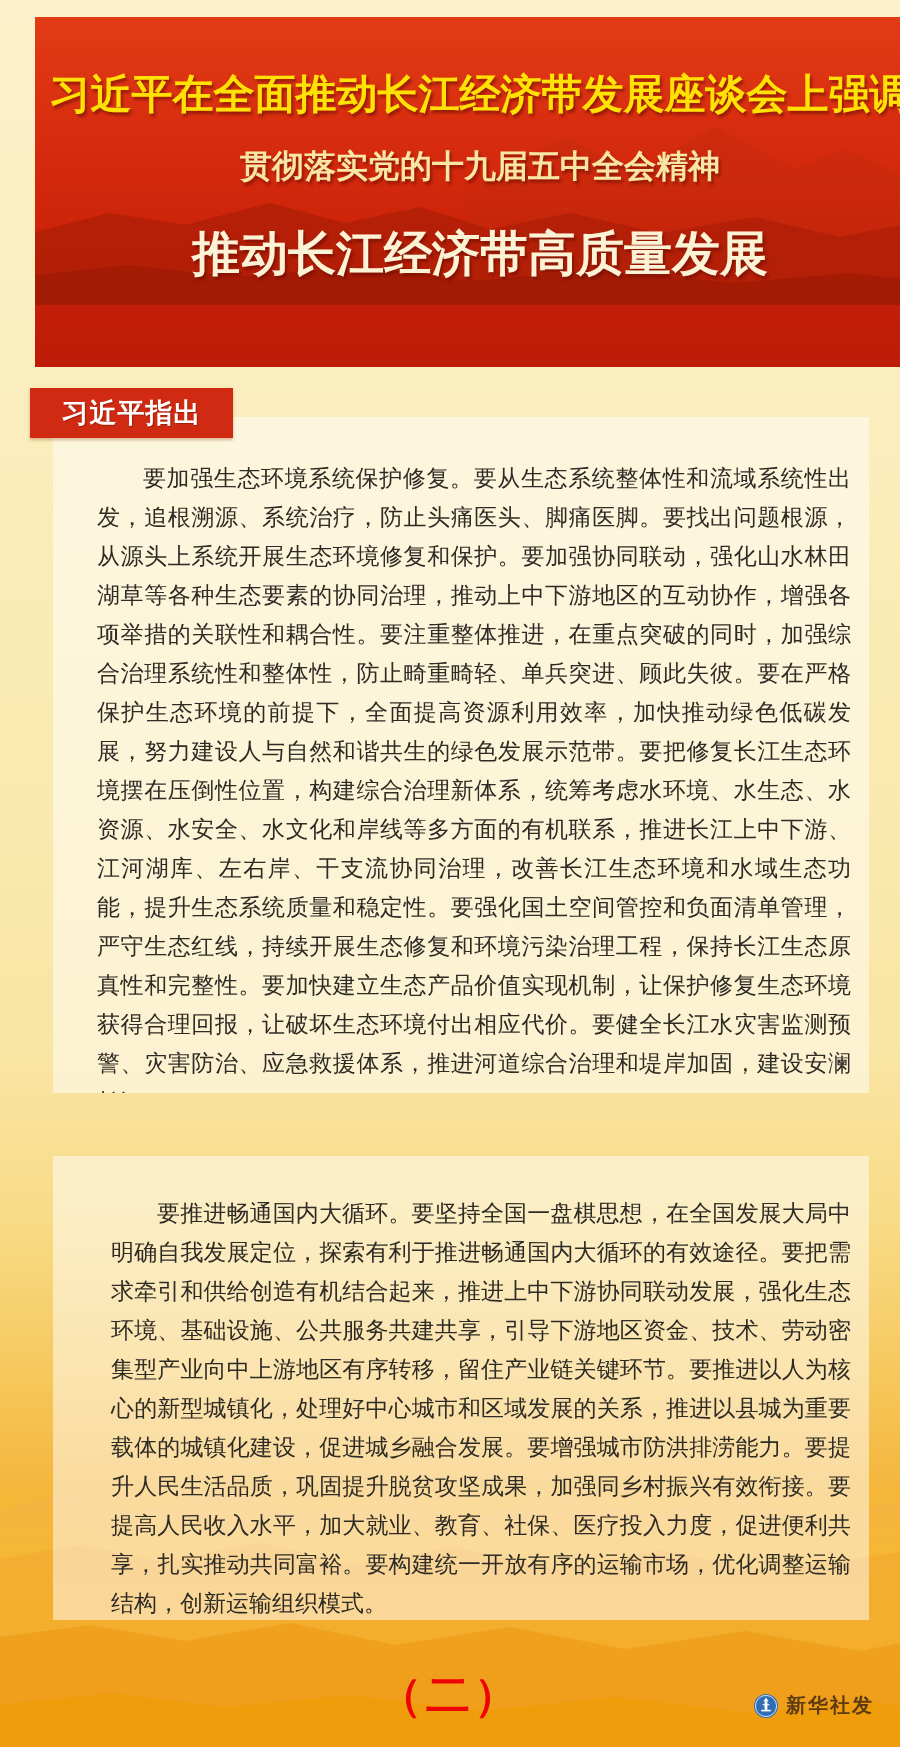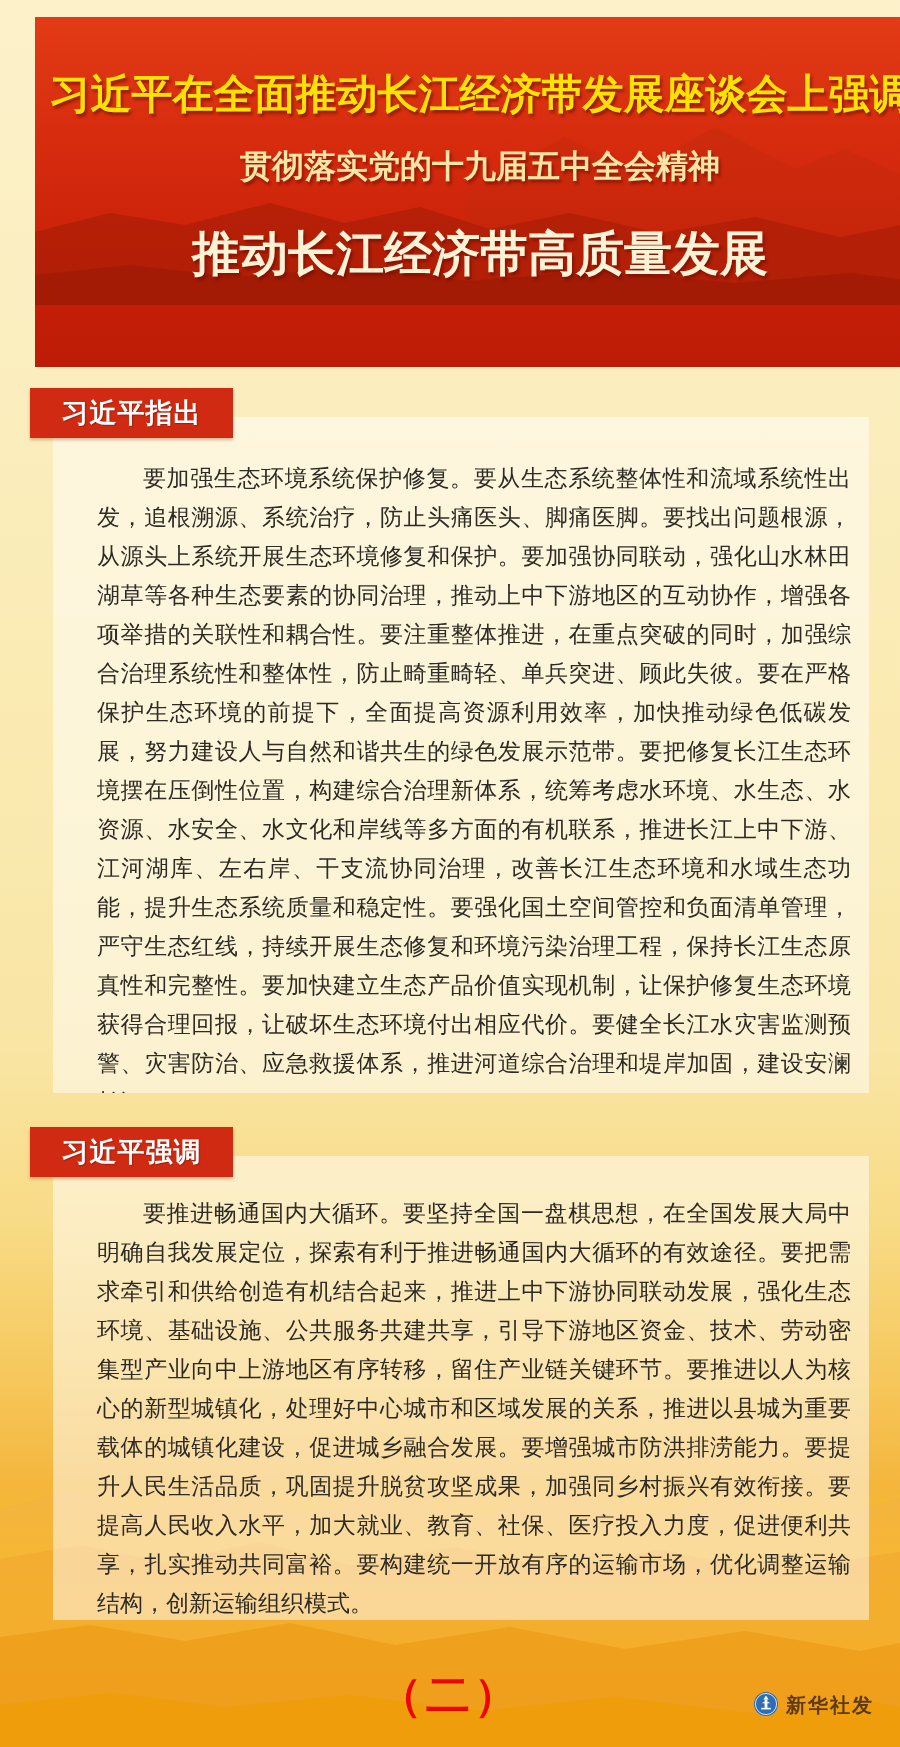--- a/index.html
+++ b/index.html
@@ -62,39 +62,39 @@
   }
   .panel{
     position:relative;z-index:1;
     margin-left:25px;margin-top:29px;
     width:816px;
     background:rgba(255,255,255,0.5);
     box-sizing:border-box;
     overflow:hidden;
   }
   .panel1{height:676px;padding:42px 18px 20px 44px;}
-  .panel2{height:464px;padding:38px 18px 20px 44px;}
+  .panel2{height:464px;padding:38px 18px 20px 58px;}
   .body-text{
     margin:0;
     font-size:23px;line-height:39px;
     color:#2e2b25;
     text-align:justify;
     text-indent:2em;
     font-weight:500;
   }
   
   .page-number{
     position:absolute;left:0;top:1666px;width:900px;
     text-align:center;
     font-size:44px;font-weight:bold;color:#ee0404;
     letter-spacing:4px;
   }
   .credit{
     position:absolute;right:26px;top:1692px;
-    display:flex;align-items:flex-start;gap:8px;
+    display:flex;align-items:center;gap:8px;
   }
   .credit .logo{width:24px;height:24px;display:inline-block;}
   .credit .credit-text{
     font-size:20px;color:#5d3a10;font-weight:bold;letter-spacing:2px;
   }
 </style>
 </head>
 <body>
 
 <div class="canvas">
@@ -120,23 +120,20 @@
   <section class="sec sec1">
     <div class="badge">
       <span>习近平指出</span>
     </div>
     <div class="panel panel1">
       <p class="body-text">要加强生态环境系统保护修复。要从生态系统整体性和流域系统性出发，追根溯源、系统治疗，防止头痛医头、脚痛医脚。要找出问题根源，从源头上系统开展生态环境修复和保护。要加强协同联动，强化山水林田湖草等各种生态要素的协同治理，推动上中下游地区的互动协作，增强各项举措的关联性和耦合性。要注重整体推进，在重点突破的同时，加强综合治理系统性和整体性，防止畸重畸轻、单兵突进、顾此失彼。要在严格保护生态环境的前提下，全面提高资源利用效率，加快推动绿色低碳发展，努力建设人与自然和谐共生的绿色发展示范带。要把修复长江生态环境摆在压倒性位置，构建综合治理新体系，统筹考虑水环境、水生态、水资源、水安全、水文化和岸线等多方面的有机联系，推进长江上中下游、江河湖库、左右岸、干支流协同治理，改善长江生态环境和水域生态功能，提升生态系统质量和稳定性。要强化国土空间管控和负面清单管理，严守生态红线，持续开展生态修复和环境污染治理工程，保持长江生态原真性和完整性。要加快建立生态产品价值实现机制，让保护修复生态环境获得合理回报，让破坏生态环境付出相应代价。要健全长江水灾害监测预警、灾害防治、应急救援体系，推进河道综合治理和堤岸加固，建设安澜长江。</p>
     </div>
   </section>
 
   <section class="sec sec2">
-    <div class="badge">
-      <span>习近平强调</span>
-    </div>
     <div class="panel panel2">
       <p class="body-text">要推进畅通国内大循环。要坚持全国一盘棋思想，在全国发展大局中明确自我发展定位，探索有利于推进畅通国内大循环的有效途径。要把需求牵引和供给创造有机结合起来，推进上中下游协同联动发展，强化生态环境、基础设施、公共服务共建共享，引导下游地区资金、技术、劳动密集型产业向中上游地区有序转移，留住产业链关键环节。要推进以人为核心的新型城镇化，处理好中心城市和区域发展的关系，推进以县城为重要载体的城镇化建设，促进城乡融合发展。要增强城市防洪排涝能力。要提升人民生活品质，巩固提升脱贫攻坚成果，加强同乡村振兴有效衔接。要提高人民收入水平，加大就业、教育、社保、医疗投入力度，促进便利共享，扎实推动共同富裕。要构建统一开放有序的运输市场，优化调整运输结构，创新运输组织模式。</p>
     </div>
   </section>
 
   <div class="page-number">（二）</div>
 
   <div class="credit">
     <span class="logo">
       <svg viewBox="0 0 24 24" width="24" height="24" aria-hidden="true">

